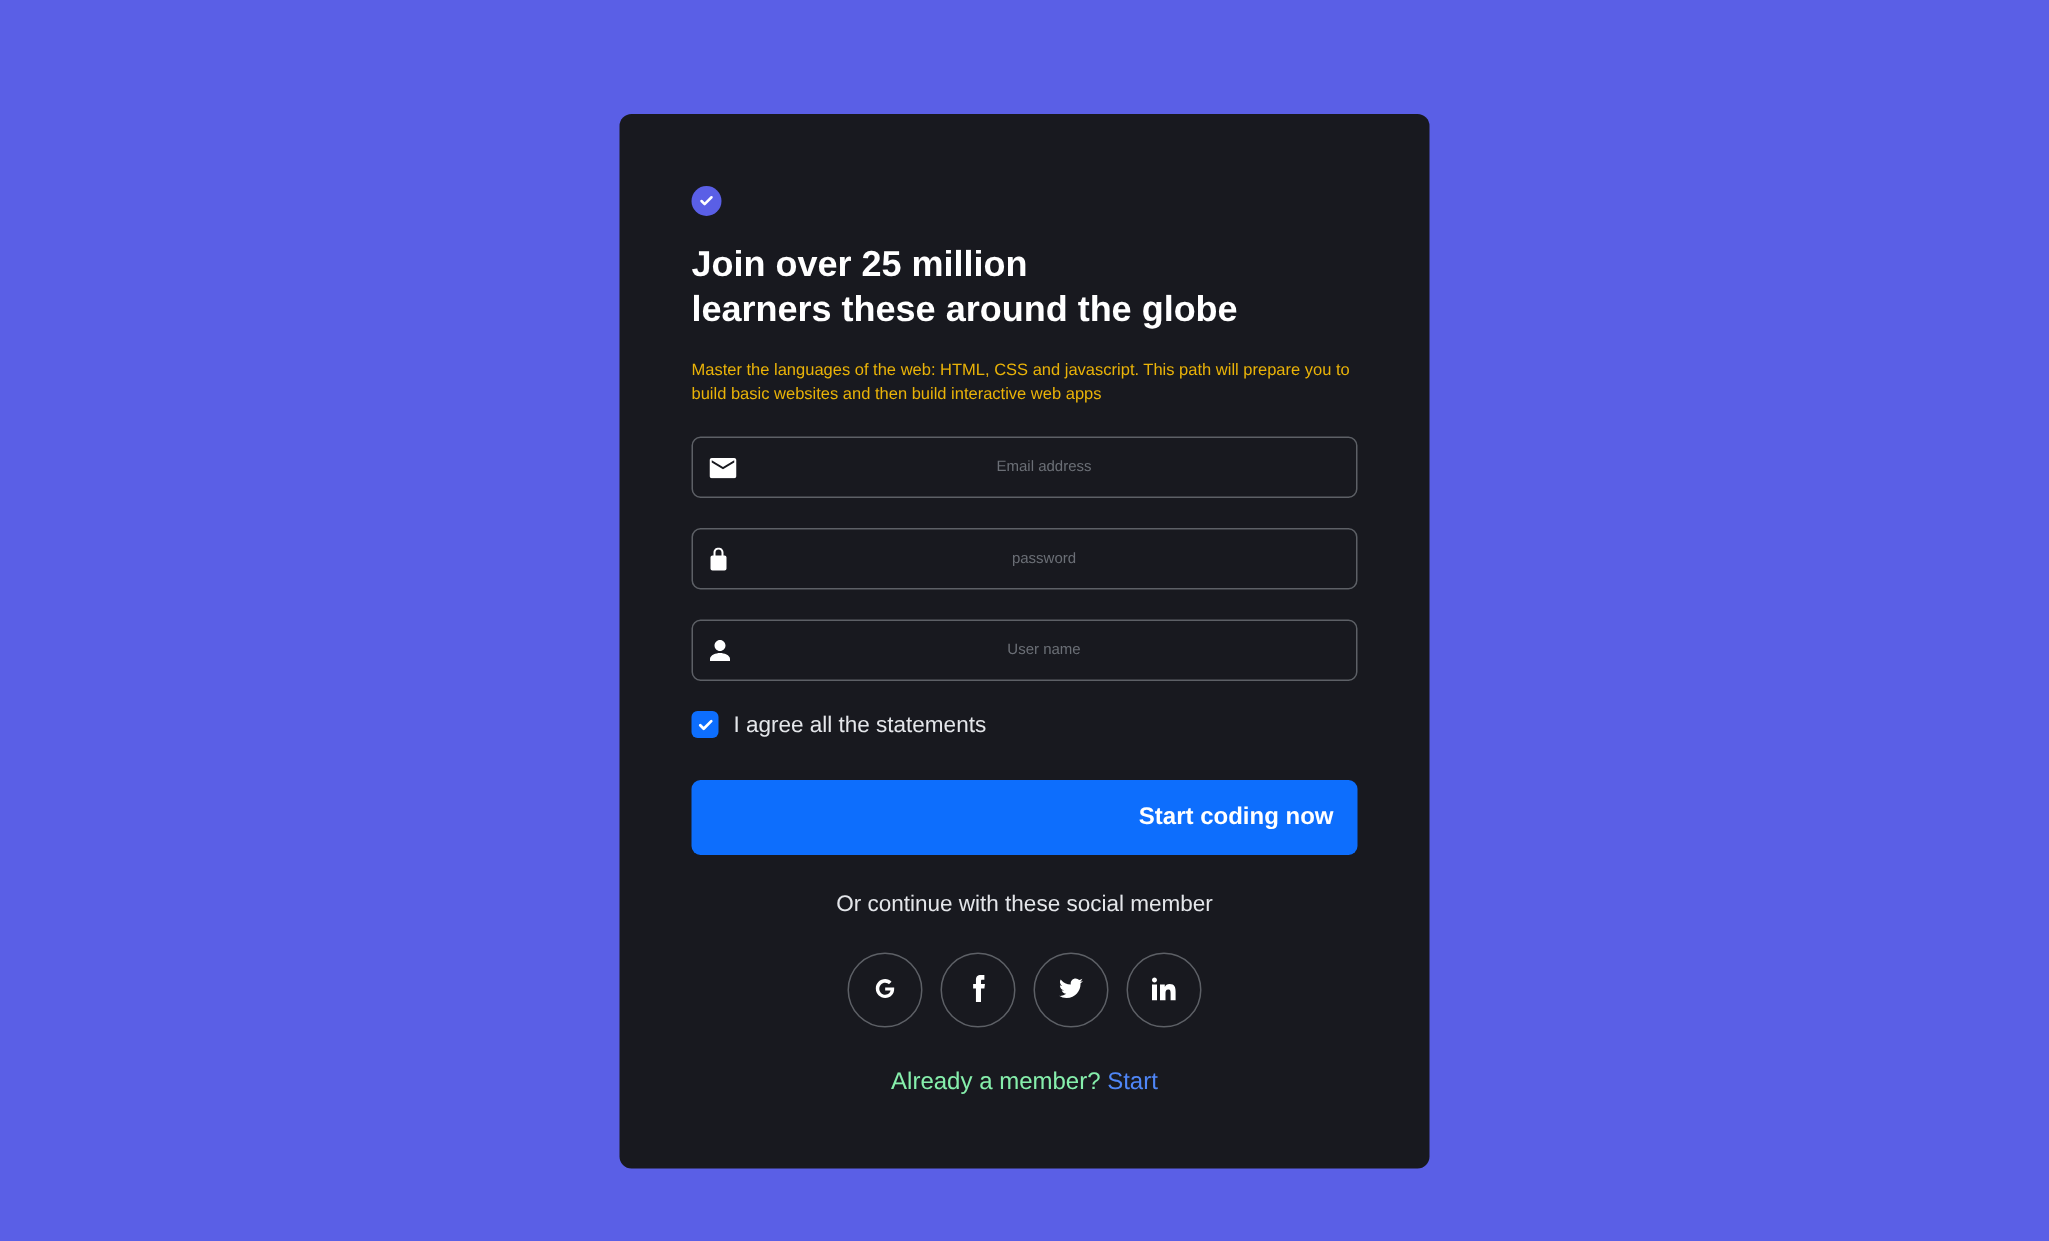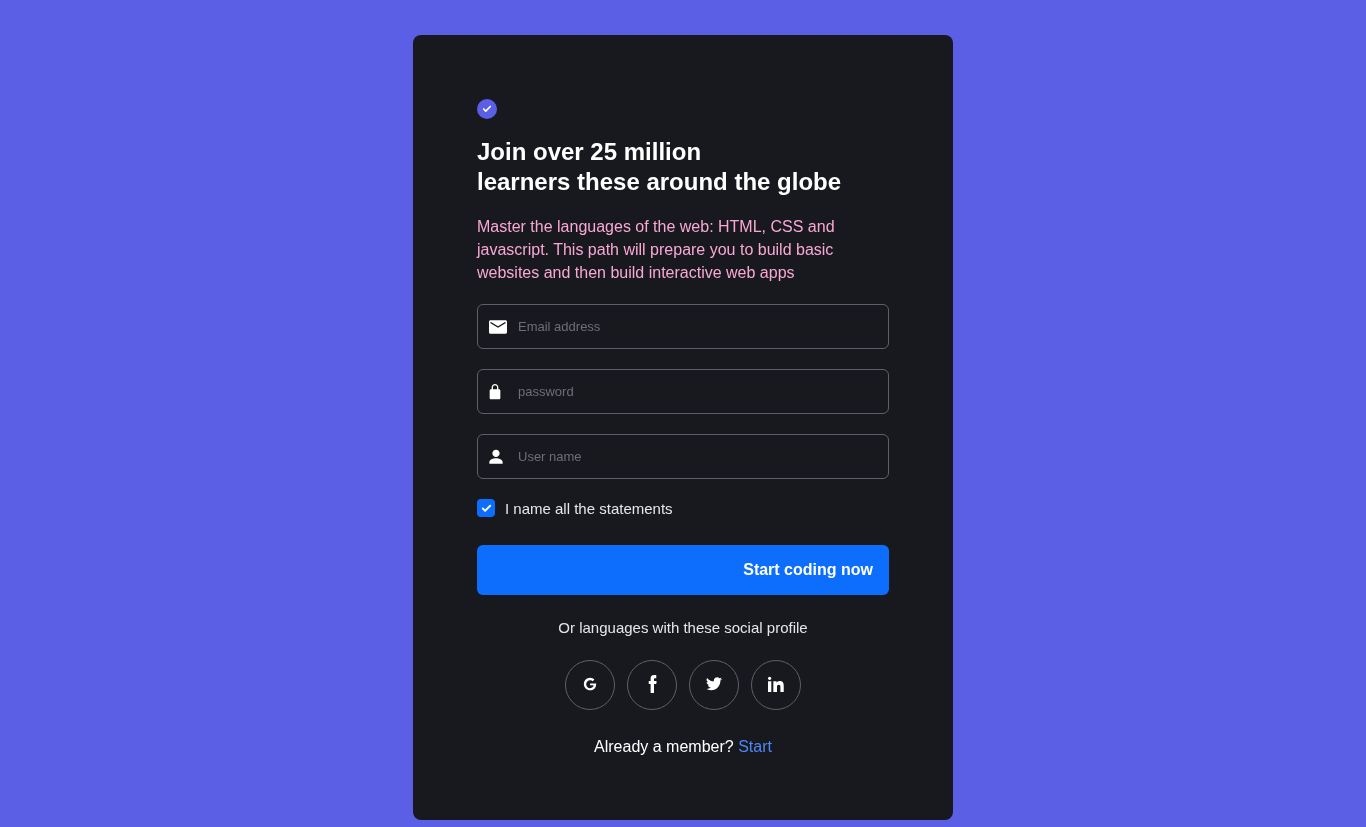--- a/index.html
+++ b/index.html
@@ -9,21 +9,21 @@
     width: 1366px;
     height: 827px;
     display: flex;
     align-items: center;
     justify-content: center;
   }
   .card {
     background: #18191f;
     width: 540px;
     border-radius: 8px;
-    padding: 64px;
+    padding: 48px;
     color: #fff;
     margin-top: 28px;
   }
   .check-badge {
     width: 20px;
     height: 20px;
     border-radius: 50%;
     background: #5a5fe6;
     display: flex;
     align-items: center;
@@ -31,22 +31,22 @@
     margin-bottom: 18px;
   }
   h1 {
     font-size: 24px;
     font-weight: 700;
     line-height: 1.25;
     margin-bottom: 18px;
     color: #fff;
   }
   .subtitle {
-    color: #f9a8d4;
-    font-size: 16px;
+    color: #eab308;
+    font-size: 11px;
     line-height: 1.45;
     margin-bottom: 20px;
   }
   .input-wrap {
     position: relative;
     margin-bottom: 20px;
   }
   .input-wrap .icon {
     position: absolute;
     left: 12px;
@@ -57,22 +57,23 @@
     align-items: center;
     justify-content: center;
   }
   .input-wrap input {
     width: 100%;
     background: transparent;
     border: 1px solid #5d6066;
     border-radius: 6px;
     padding: 14px 14px 14px 40px;
     color: #fff;
-    font-size: 13px;
+    font-size: 10px;
     outline: none;
+    text-align: center;
   }
   .input-wrap input::placeholder {
     color: #6b6f76;
   }
   .agree {
     display: flex;
     align-items: center;
     gap: 10px;
     margin-bottom: 28px;
   }
@@ -125,21 +126,21 @@
     display: flex;
     align-items: center;
     justify-content: center;
     cursor: pointer;
   }
   .login-row {
     text-align: center;
     font-size: 16px;
   }
   .login-row .prefix {
-    color: #ffffff;
+    color: #86efac;
   }
   .login-row a {
     color: #4f86f7;
     text-decoration: none;
     cursor: pointer;
   }
 </style>
 </head>
 <body>
 
@@ -184,26 +185,26 @@
     </span>
     <input type="text" placeholder="User name" style="">
   </div>
 
   <div class="agree">
     <div class="checkbox">
       <svg width="11" height="11" viewBox="0 0 24 24" fill="none" stroke="#fff" stroke-width="4" stroke-linecap="round" stroke-linejoin="round">
           <polyline points="20 6 9 17 4 12"></polyline>
         </svg>
     </div>
-    <span class="agree-label">I name all the statements</span>
+    <span class="agree-label">I agree all the statements</span>
   </div>
 
   <button class="cta">Start coding now</button>
 
-  <div class="continue">Or languages with these social profile</div>
+  <div class="continue">Or continue with these social member</div>
 
   <div class="socials">
     <button class="social-btn">
       <span>
         <svg width="16" height="16" viewBox="0 0 24 24" fill="#fff">
             <path d="M21.35 11.1h-9.18v2.92h5.4c-.24 1.44-1.74 4.22-5.4 4.22-3.24 0-5.88-2.68-5.88-6s2.64-6 5.88-6c1.84 0 3.08.78 3.78 1.46l2.58-2.48C16.84 3.64 14.74 2.6 12.17 2.6 6.98 2.6 2.8 6.78 2.8 12s4.18 9.4 9.37 9.4c5.42 0 9.02-3.8 9.02-9.16 0-.62-.06-1.08-.14-1.54z"></path>
           </svg>
       </span>
     </button>
     <button class="social-btn">

